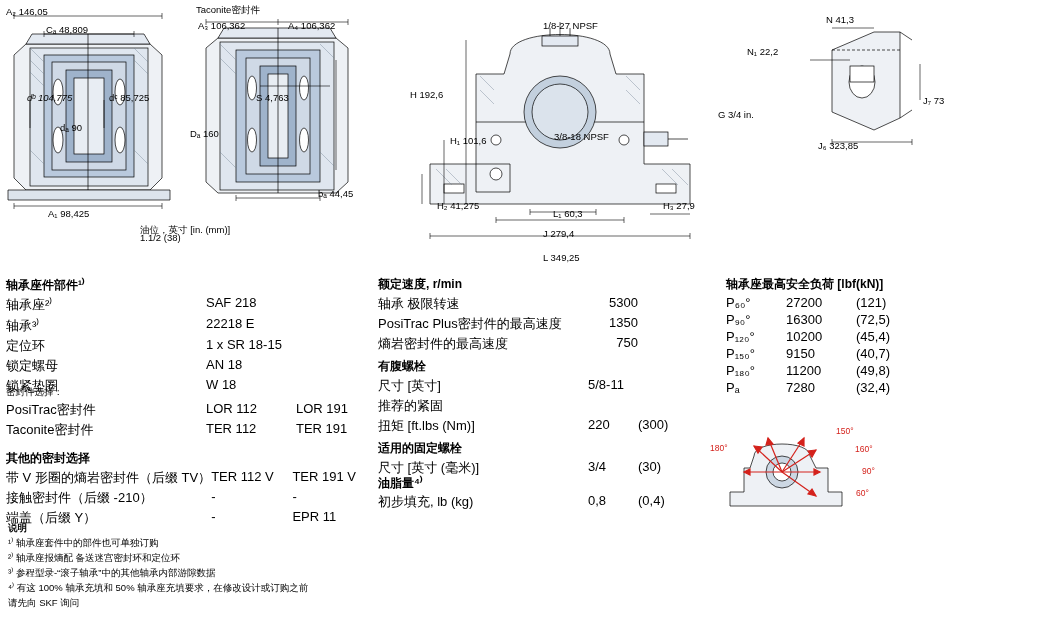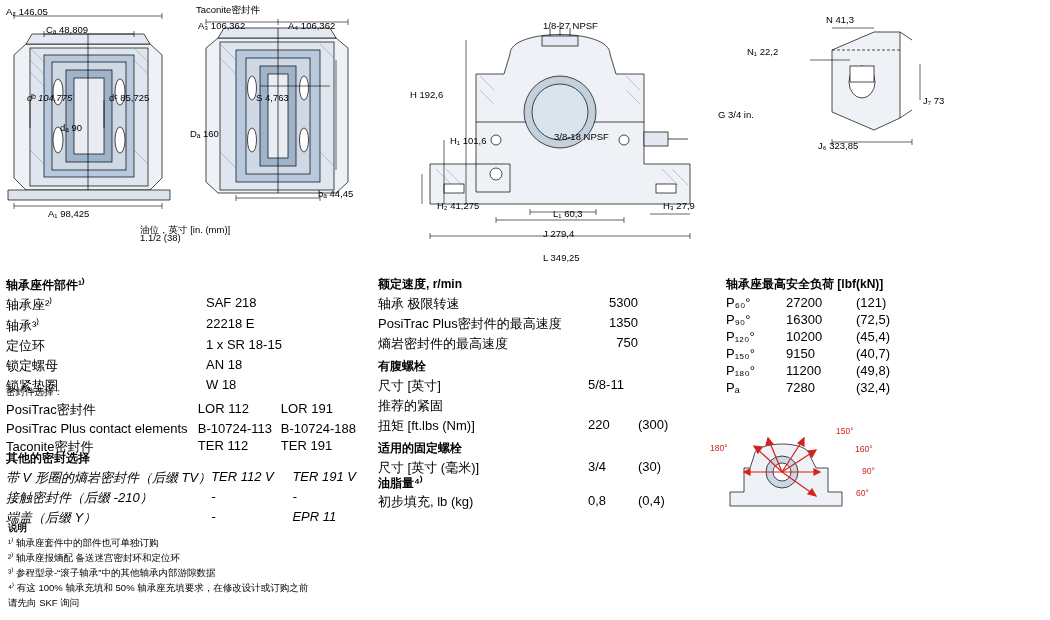--- a/index.html
+++ b/index.html
@@ -248,34 +248,29 @@
 
 <div class="lbl" style="left:6px;top:386px;">密封件选择：</div>
 <table class="tbl" style="left:6px;top:400px;width:350px;">
   <tbody>
       <tr>
     <td style="width:200px">PosiTrac密封件</td>
     <td style="width:90px">LOR 112</td>
     <td>LOR 191</td>
   </tr>
   <tr>
-    <td>PosiTrac Plus contact elements</td>
-    <td>B-10724-113</td>
-    <td>B-10724-188</td>
-  </tr>
-  <tr>
     <td>Taconite密封件</td>
     <td>TER 112</td>
     <td>TER 191</td>
   </tr>
 </tbody>
   </table>
 
 <div class="lbl sec-title" style="left:6px;top:450px;">其他的密封选择</div>
-<table class="tbl" style="left:6px;top:468px;width:350px;font-style:italic;">
+<table class="tbl" style="left:6px;top:468px;width:350px;">
   <tbody>
       <tr>
     <td style="width:200px">带 V 形圈的熵岩密封件（后缀 TV）</td>
     <td style="width:90px">TER 112 V</td>
     <td>TER 191 V</td>
   </tr>
   <tr>
     <td>接触密封件（后缀 -210）</td>
     <td>-</td>
     <td>-</td>

